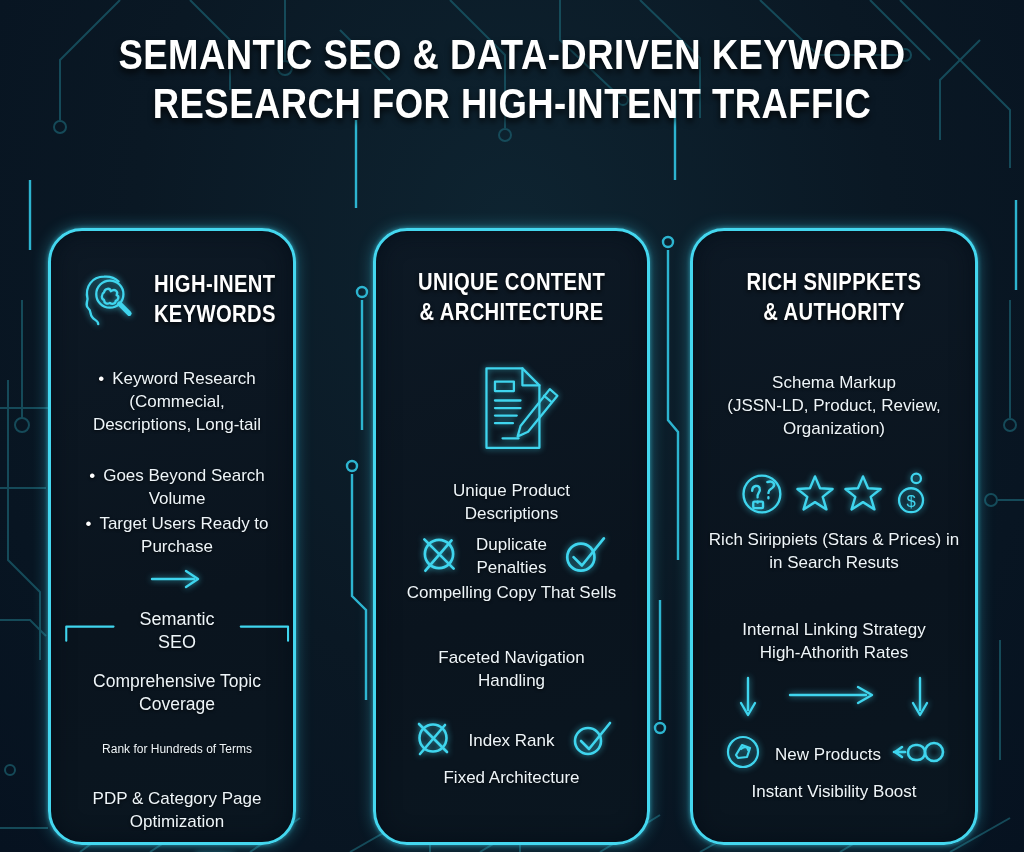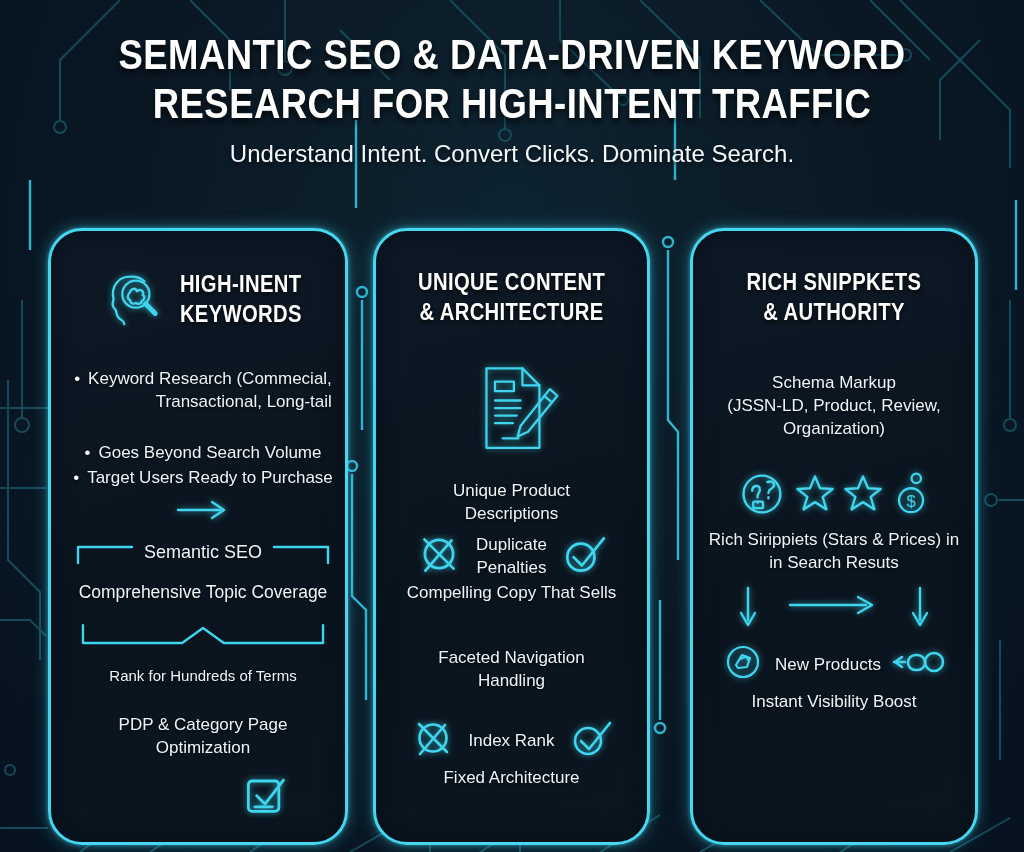--- a/index.html
+++ b/index.html
@@ -22,21 +22,21 @@
     text-shadow:0 2px 4px rgba(0,0,0,.7);
   }
   
   .card{
     position:absolute;top:228px;height:617px;box-sizing:border-box;
     background:linear-gradient(165deg,#0d1925 0%,#0a141e 60%,#0a1620 100%);
     border:3px solid #44d7ef;border-radius:34px;
     box-shadow:0 0 16px rgba(64,214,240,.40),0 0 4px rgba(64,214,240,.55),inset 0 0 22px rgba(0,10,20,.6);
     display:flex;flex-direction:column;align-items:center;
   }
-  .card1{left:48px;width:300px;padding-left:10px;}
+  .card1{left:48px;width:248px;padding-left:10px;}
   .card2{left:373px;width:277px;}
   .card3{left:690px;width:288px;}
   .card-title{
     font-size:21.5px;line-height:27px;font-weight:700;color:#ffffff;
     text-transform:uppercase;letter-spacing:.4px;text-align:center;
     text-shadow:0 2px 4px rgba(0,0,0,.8);transform:scale(.94,1.1);
   }
   .hdr-row{display:flex;align-items:center;gap:14px;margin-top:36px;}
   .hdr-row .card-title{text-align:left;}
   .txt{font-size:17px;line-height:23px;text-align:center;color:#eef5f9;
@@ -114,42 +114,41 @@
         <path d="M30 180 L30 250"></path>
       </g>
     </svg>
   </div>
 
   <div class="hero">
     <h1>
       <span>SEMANTIC SEO &amp; DATA-DRIVEN KEYWORD</span><br>
       <span>RESEARCH FOR HIGH-INTENT TRAFFIC</span>
     </h1>
-    <div class="sub">Understand Intent. Convert Clicks. Dominate Search.</div>
   </div>
 
   <div class="card card1">
     <div class="hdr-row">
       <span class="ic-glow">
         <svg width="62" height="62" viewBox="0 0 64 64" class="ic">
           <path d="M25 59 C25 55 21 55 19 52 C16 49 18 45 15 43 C12 41 13 37 14 33 C11 20 19 10 31 10 C37 9.5 42 11 46 15"></path>
           <circle cx="37" cy="28" r="14"></circle>
           <path d="M31 26 c1 -4 6 -5 7 -1 c4 -3 8 0 6 4 c3 1 2 5 -1 6 c0 3 -4 4 -6 2 c-3 2 -6 0 -6 -3 c-3 -1 -3 -6 0 -8 z"></path>
           <line x1="47" y1="38" x2="57" y2="48" stroke-width="5"></line>
         </svg>
       </span>
       <div class="card-title">
         <span>HIGH-INENT</span><br>
         <span>KEYWORDS</span>
       </div>
     </div>
 
-    <div class="txt" style="margin-top:34px;text-align:right;">
+    <div class="txt" style="margin-top:34px;">
       <span class="dot">•</span><span>Keyword Research (Commecial,</span><br>
-      <span>Transactional, Long-tail</span>
+      <span>Descriptions, Long-tail</span>
     </div>
 
     <div class="txt" style="margin-top:28px;">
       <span class="dot">•</span><span>Goes Beyond Search Volume</span>
     </div>
     <div class="txt" style="margin-top:2px;">
       <span class="dot">•</span><span>Target Users Ready to Purchase</span>
     </div>
 
     <span style="margin-top:10px;" class="ic-glow">
@@ -168,21 +167,21 @@
           <path d="M2 8 L56 8 L56 24"></path>
         </svg>
     </div>
 
     <div class="txt" style="margin-top:16px;font-size:17.5px;">Comprehensive Topic Coverage</div>
 
     <svg width="250" height="30" viewBox="0 0 252 30" class="ic" style="margin-top:18px;">
       <path d="M5 3 L5 21 L105 21 L126 6 L147 21 L247 21 L247 3"></path>
     </svg>
 
-    <div class="txt" style="margin-top:12px;font-size:15px;">Rank for Hundreds of Terms</div>
+    <div class="txt" style="margin-top:4px;font-size:12px;">Rank for Hundreds of Terms</div>
 
     <div class="txt" style="margin-top:26px;">
       <span>PDP &amp; Category Page</span><br>
       <span>Optimization</span>
     </div>
 
     <span class="ic-glow" style="align-self:flex-end;margin:10px 56px 0 0;">
       <svg width="48" height="48" viewBox="0 0 52 52" class="ic" style="stroke-width:3;">
         <rect x="8" y="13" width="33" height="33" rx="4"></rect>
         <path d="M17 29 L26 38 L46 12"></path>
@@ -302,20 +301,24 @@
           <text x="21" y="36" font-size="16" text-anchor="middle" fill="#3fd5ee" stroke="none" font-family="Liberation Sans, sans-serif">$</text>
         </svg>
       </span>
     </div>
 
     <div class="txt" style="margin-top:4px;">
       <span>Rich Sirippiets (Stars &amp; Prices) in</span><br>
       <span>in Search Resuts</span>
     </div>
 
+    <div class="txt" style="margin-top:44px;">
+      <span>Internal Linking Strategy</span><br>
+      <span>High-Athorith Rates</span>
+    </div>
 
     <div class="arrows-row" style="margin-top:12px;">
       <span class="ic-glow">
         <svg width="20" height="44" viewBox="0 0 20 44" class="ic">
           <line x1="10" y1="2" x2="10" y2="34"></line>
             <path d="M3 27 L10 39 L17 27"></path>
         </svg>
       </span>
       <span class="ic-glow" style="margin-top:8px;">
         <svg width="92" height="22" viewBox="0 0 92 22" class="ic">

